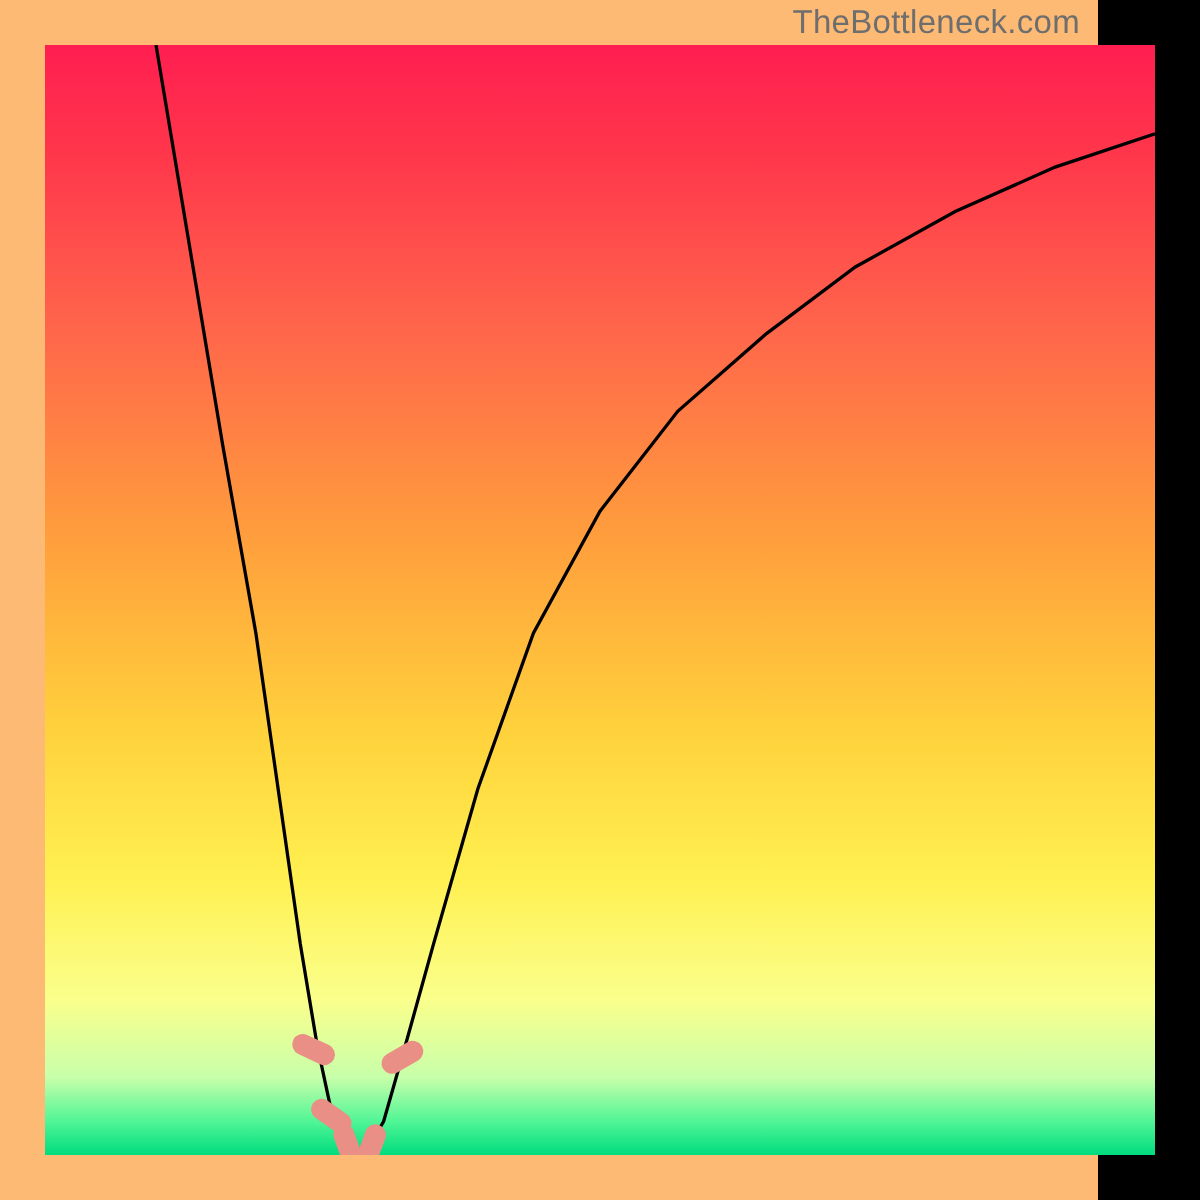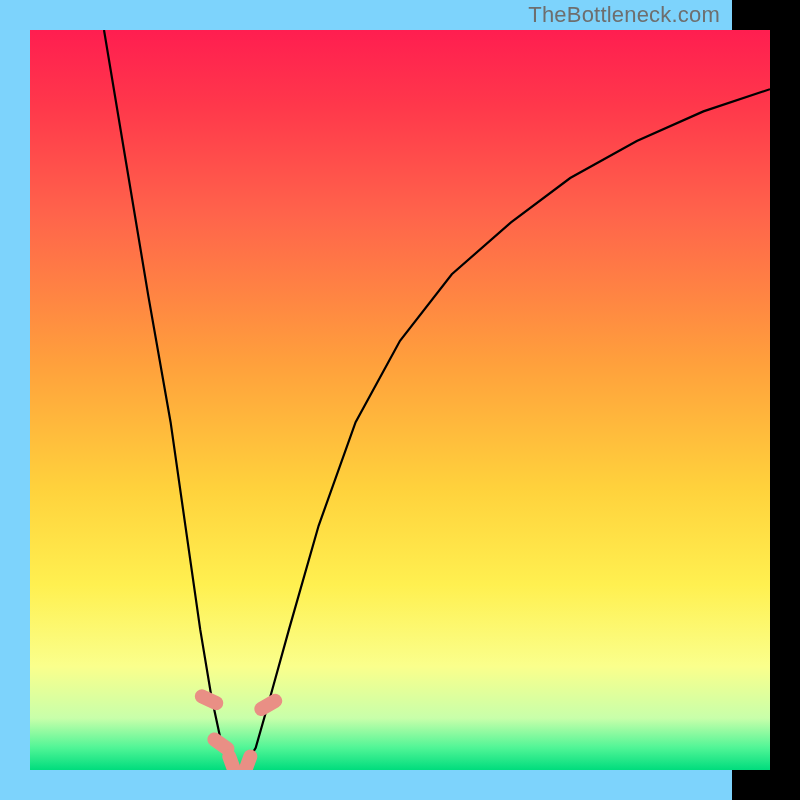--- a/index.html
+++ b/index.html
@@ -10,21 +10,21 @@
     background: #000;
     overflow: hidden;
     font-family: Arial, Helvetica, sans-serif;
   }
   .frame {
     position: absolute;
     top: 0;
     left: 0;
     width: 732px;
     height: 800px;
-    background: #7dd3fc;
+    background: #fdba74;
   }
   .watermark {
     position: absolute;
     top: 2px;
     right: 12px;
     color: #6e6e6e;
     font-size: 22px;
     font-weight: 500;
     letter-spacing: 0.2px;
     z-index: 3;

